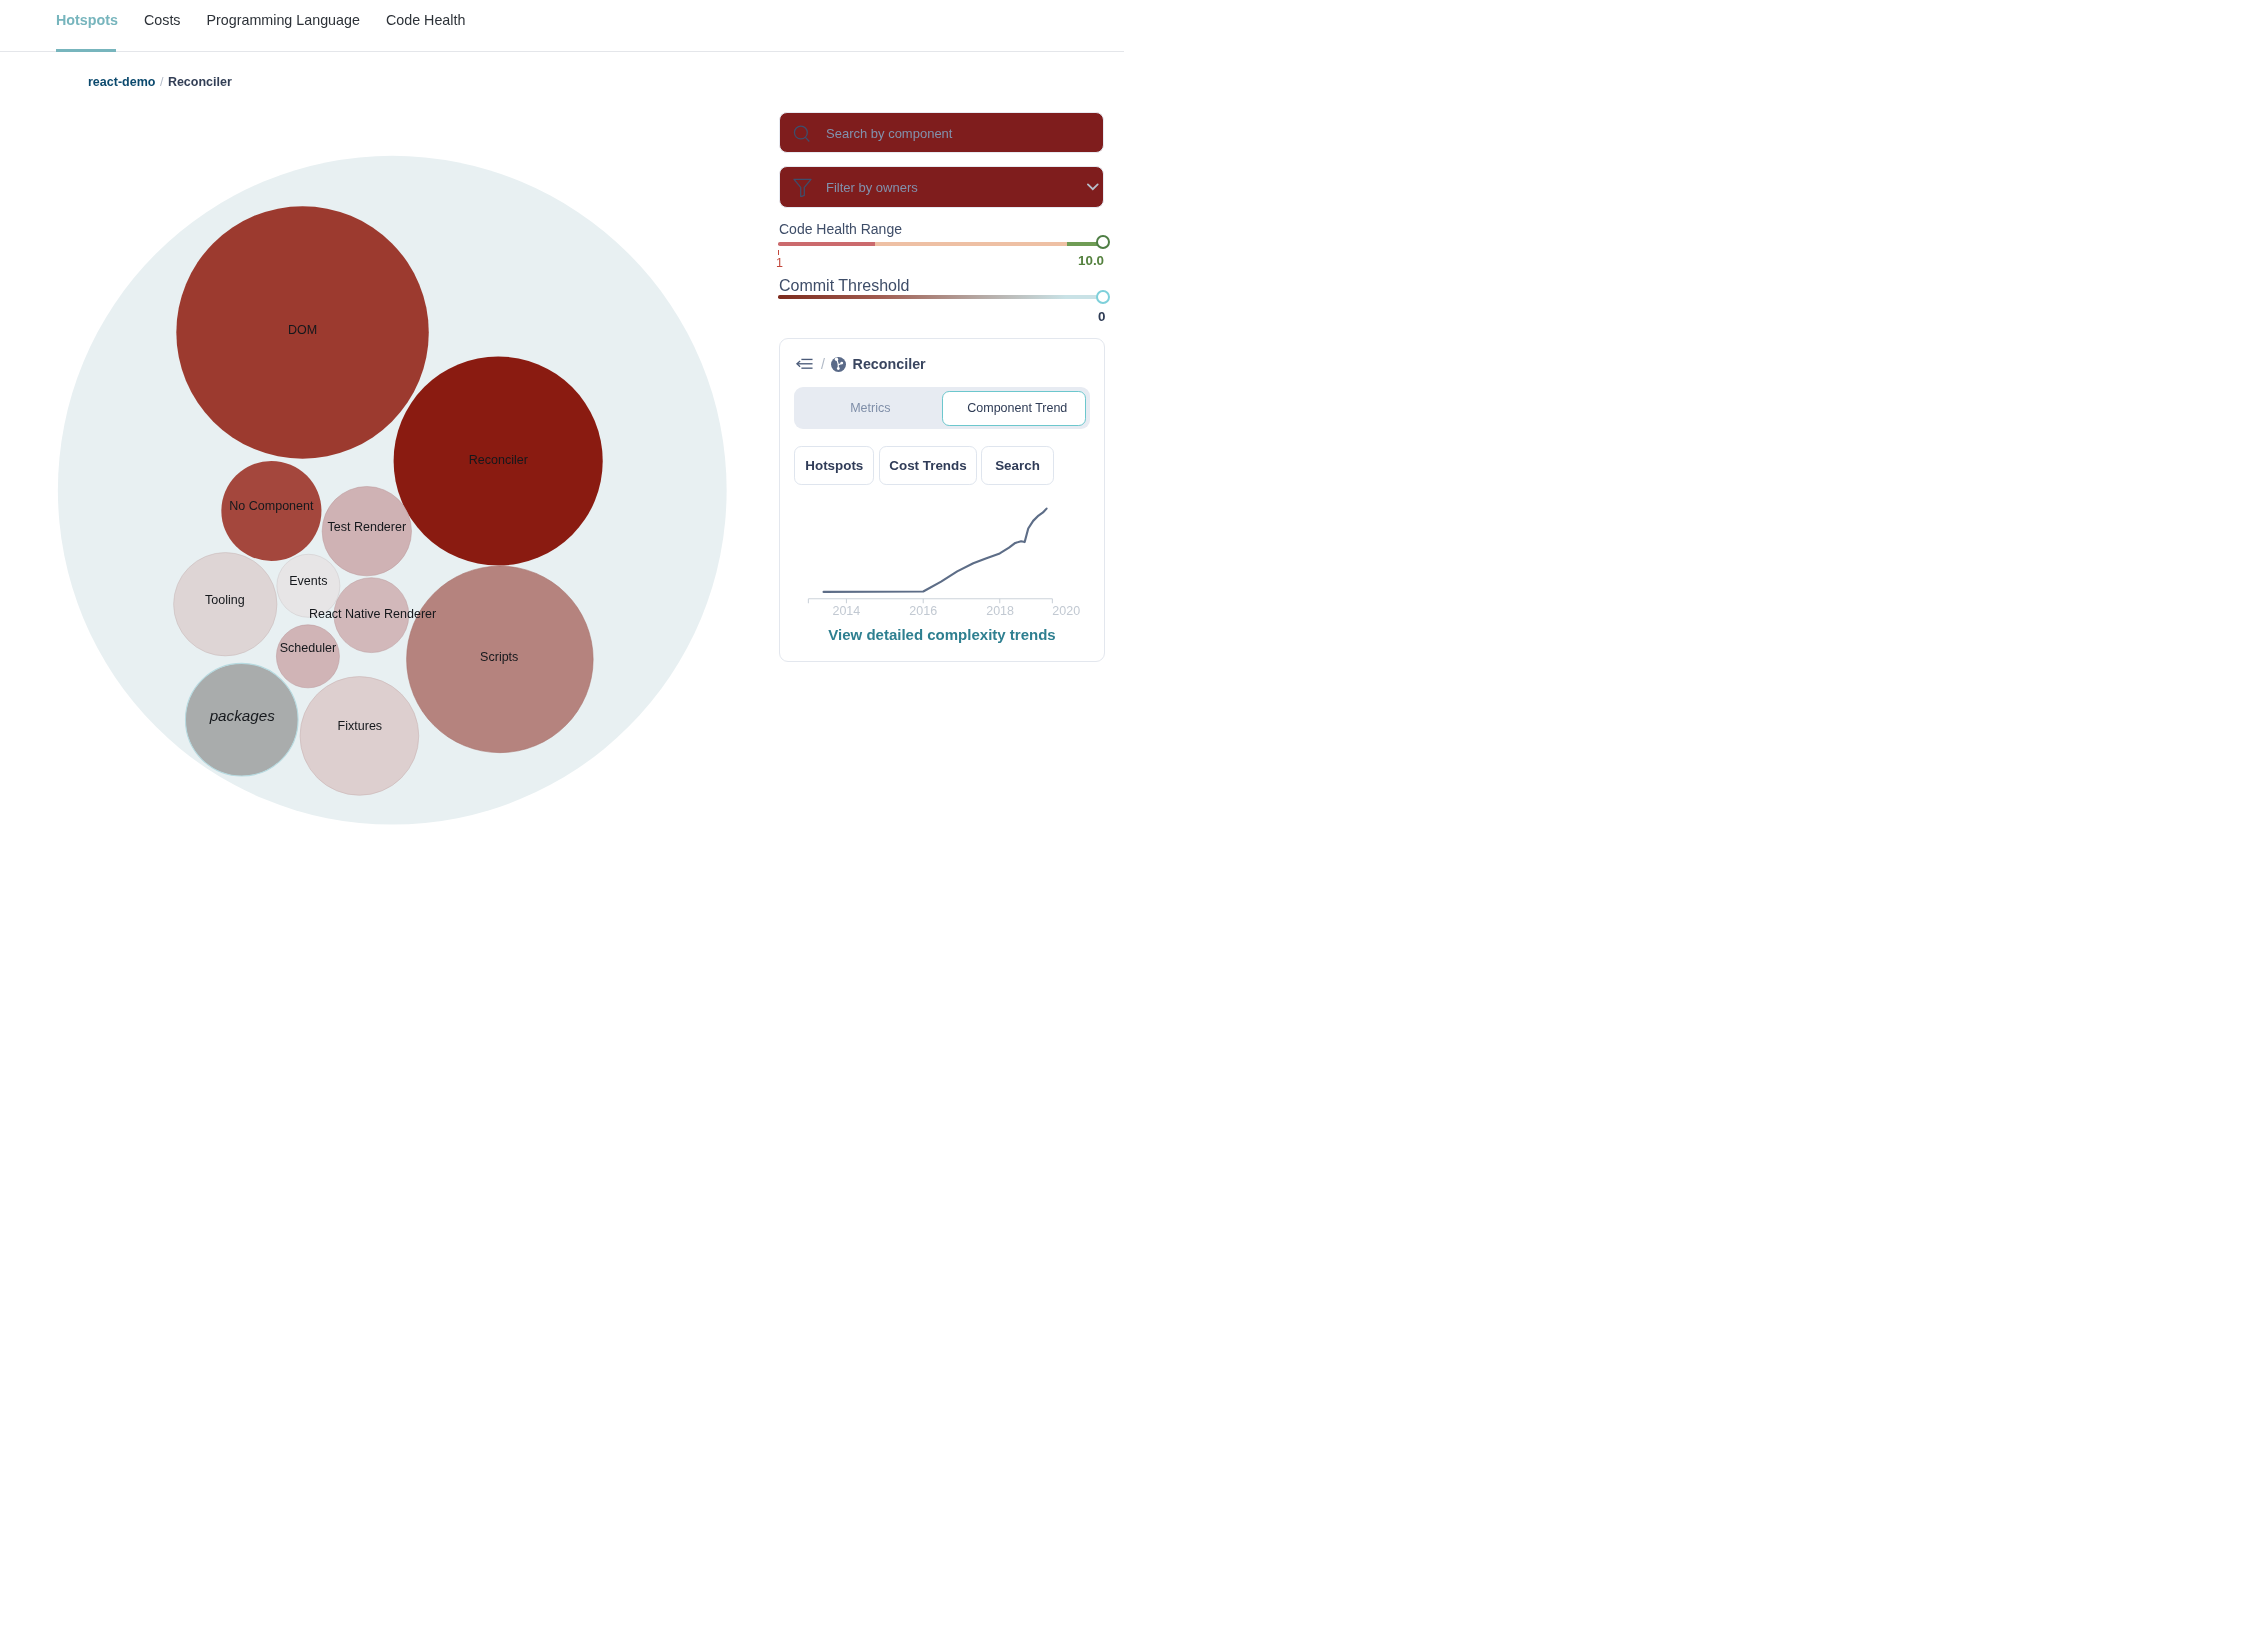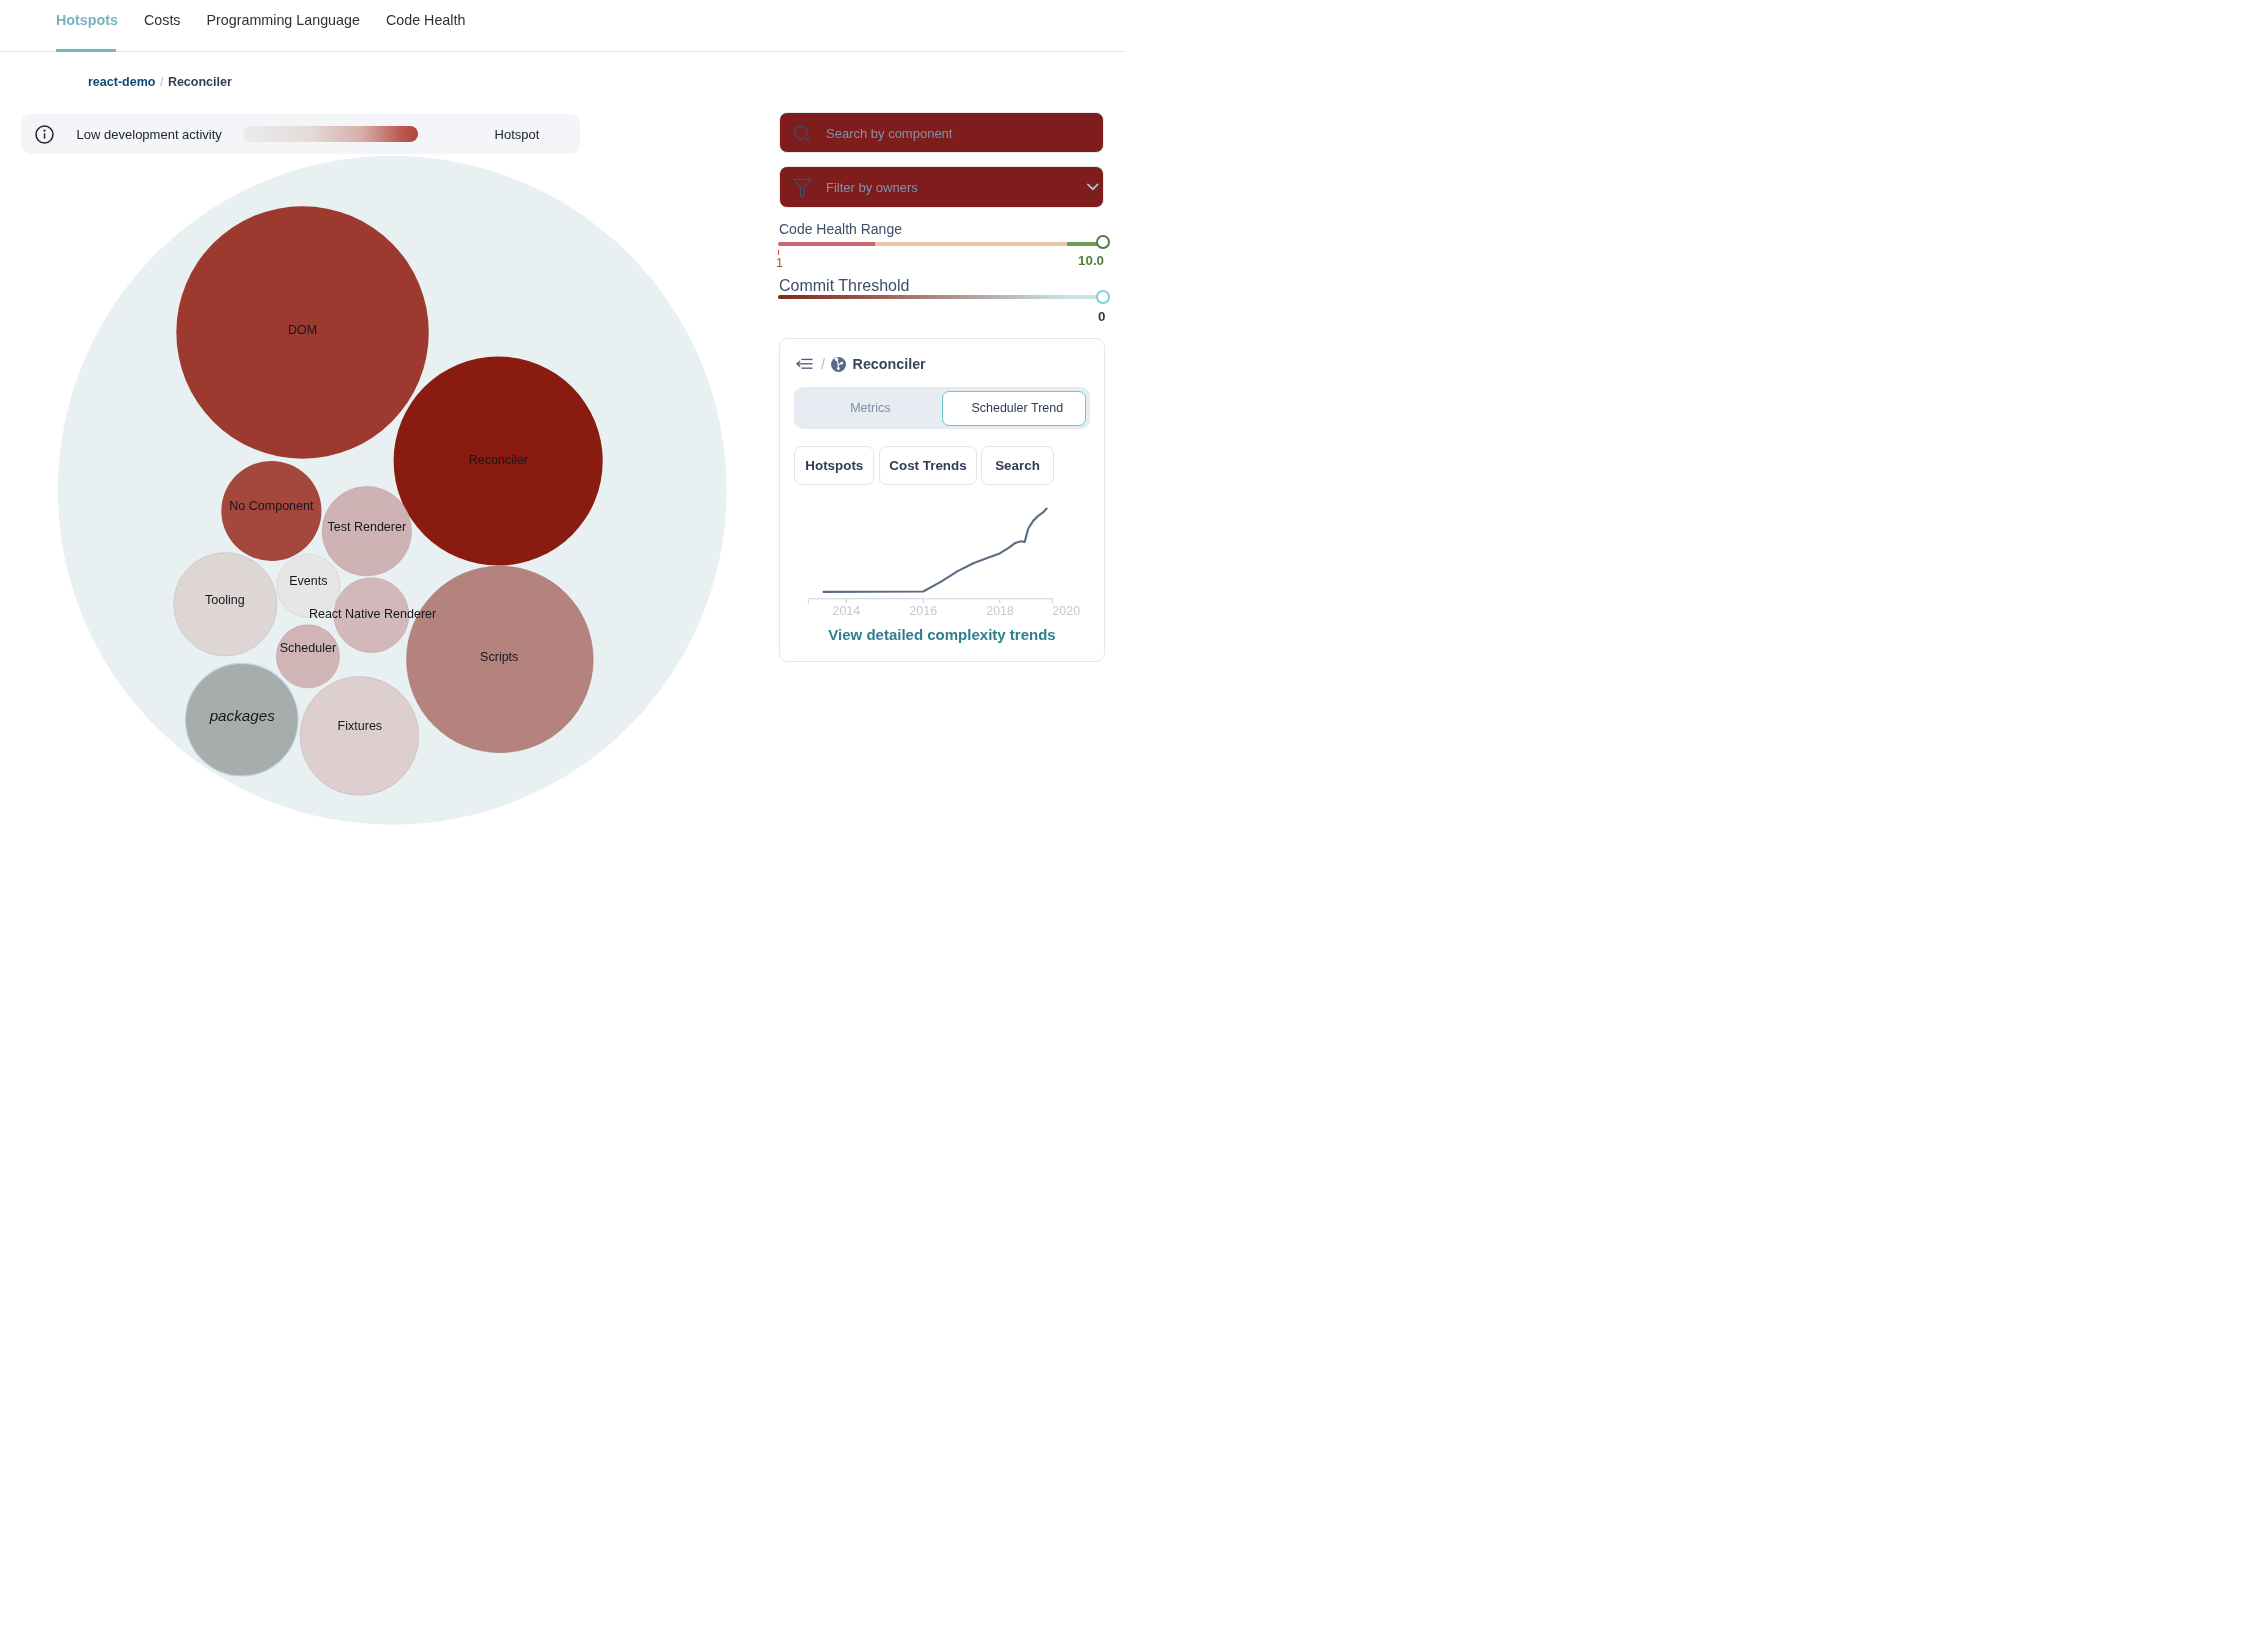--- a/index.html
+++ b/index.html
@@ -86,30 +86,20 @@
 <div id="tabs">
   <div class="active">Hotspots</div>
   <div>Costs</div>
   <div>Programming Language</div>
   <div>Code Health</div>
 </div>
 <div id="topline"></div>
 <div id="underline"></div>
 <div id="crumb"><span class="rd">react-demo</span><span class="sl">/</span><span>Reconciler</span></div>
 
-<div id="legend">
-  <svg class="abs" style="left:14.3px;top:10.7px;" width="19" height="19" viewBox="0 0 21 21">
-    <circle cx="10.5" cy="10.5" r="9.4" fill="none" stroke="#22262c" stroke-width="1.7"></circle>
-    <circle cx="10.5" cy="6.3" r="1.2" fill="#22262c"></circle>
-    <rect x="9.7" y="9" width="1.7" height="6.2" rx="0.8" fill="#22262c"></rect>
-  </svg>
-  <div class="txt">Low development activity</div>
-  <div id="grad"></div>
-  <div class="hs">Hotspot</div>
-</div>
 
 <div class="box" id="search">
   <svg class="abs" style="left:13.4px;top:11.6px;" width="19.7" height="19.7" viewBox="0 0 22 22">
     <circle cx="8.8" cy="8.4" r="7.2" fill="none" stroke="#3d4f6d" stroke-width="1.4"></circle>
     <line x1="13.9" y1="13.8" x2="18.2" y2="18.4" stroke="#3d4f6d" stroke-width="1.4"></line>
   </svg>
   <div class="boxlabel" style="top:13px;">Search by component</div>
 </div>
 
 <div class="box" id="filter">
@@ -148,21 +138,21 @@
       <path d="M8.2 8.6 Q10.2 8.4 11.6 7.4" fill="none" stroke="#fff" stroke-width="1.3"></path>
       <circle cx="6.2" cy="2.6" r="1.9" fill="#fff"></circle>
       <circle cx="12.2" cy="6.9" r="1.6" fill="#fff"></circle>
       <circle cx="8.3" cy="13" r="1.6" fill="#fff"></circle>
     </svg>
     <span id="cardtitle">Reconciler</span>
   </div>
   <div id="seg">
     <div id="segwhite"></div>
     <div class="m">Metrics</div>
-    <div class="c">Scheduler Trend</div>
+    <div class="c">Component Trend</div>
   </div>
   <div class="btn" id="btn1">Hotspots</div>
   <div class="btn" id="btn2">Cost Trends</div>
   <div class="btn" id="btn3">Search</div>
 
   <svg class="abs" style="left:0px;top:143px;" width="324" height="143" viewBox="870 537 362 160">
     <polyline points="918.5,660 1030,659.5 1050,648.5 1068,637 1086,628 1100,622.5 1115.6,616.9 1126,610.5 1133,605.2 1139.5,603.3 1143.5,604.2 1147.5,589 1153,580.5 1159,574.5 1164,571 1168,566.8" fill="none" stroke="#5d6d87" stroke-width="2.4" stroke-linejoin="round" stroke-linecap="round"></polyline>
     <line x1="901.5" y1="667.6" x2="1174.5" y2="667.6" stroke="#ccd3da" stroke-width="1.2"></line>
     <line x1="901.5" y1="667.6" x2="901.5" y2="672.6" stroke="#ccd3da" stroke-width="1.2"></line>
     <line x1="944.1" y1="667.6" x2="944.1" y2="672.6" stroke="#ccd3da" stroke-width="1.2"></line>

